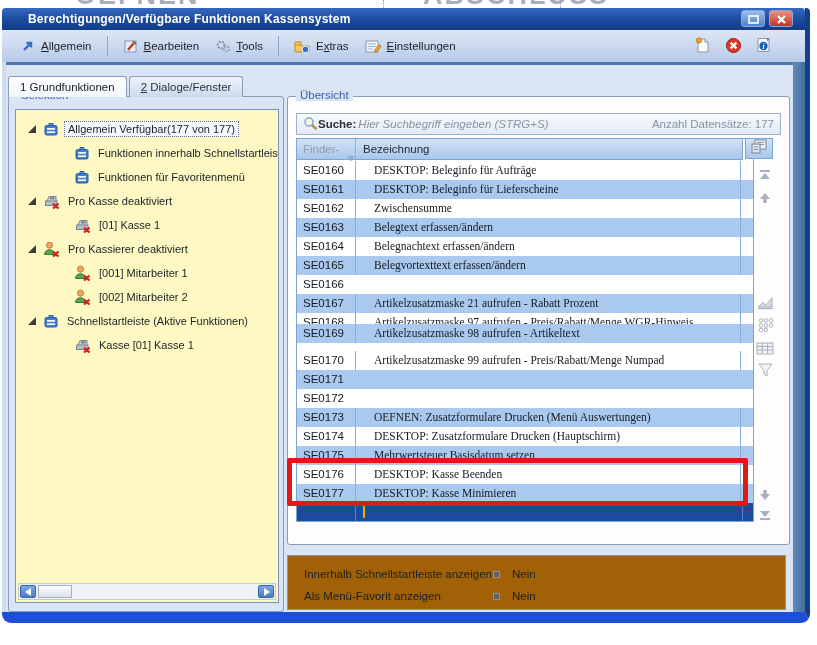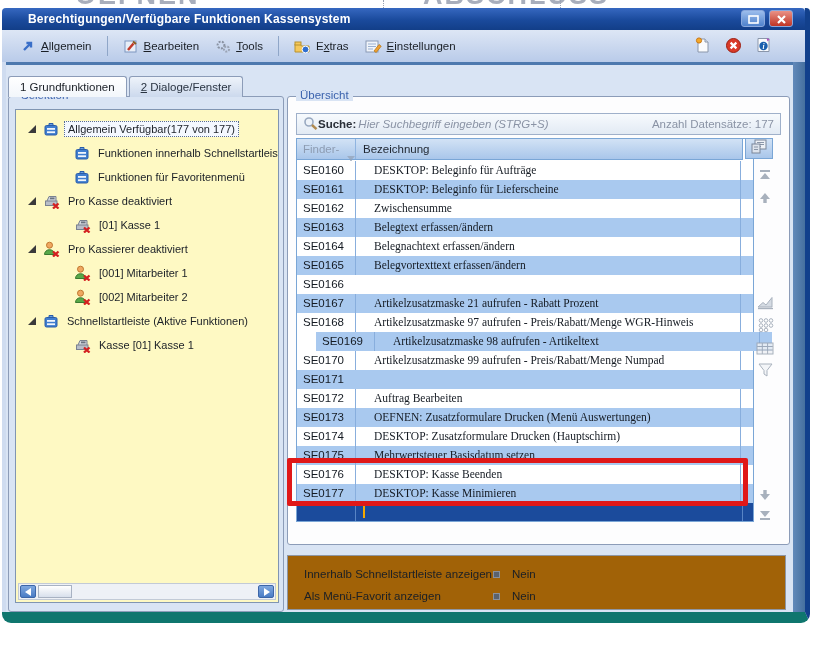--- a/index.html
+++ b/index.html
@@ -4,21 +4,21 @@
 <style>
   html,body{margin:0;padding:0;width:817px;height:645px;overflow:hidden;background:#fff;
     font-family:"Liberation Sans","DejaVu Sans",sans-serif;-webkit-font-smoothing:antialiased;}
   *{box-sizing:border-box;}
   
   .bg-strip{position:absolute;left:0;top:0;width:817px;height:8px;overflow:hidden;background:#fff;}
   .bg-text{position:absolute;top:-20px;font-weight:bold;font-size:27px;letter-spacing:2px;color:#a8aebc;white-space:nowrap;}
   .bg-sep{position:absolute;top:0;height:8px;border-left:1px dotted #9aa2b2;}
   
   .window{position:absolute;left:2px;top:8px;width:808px;height:615px;background:#d9e4f4;
-    border-right:5px solid #12408c;border-bottom:11px solid #0f766e;border-radius:4px 4px 9px 9px;}
+    border-right:5px solid #12408c;border-bottom:11px solid #1d4ed8;border-radius:4px 4px 9px 9px;}
   .titlebar{position:absolute;left:0;top:0;width:100%;height:22px;border-radius:4px 4px 0 0;
     background:linear-gradient(#3668c0,#1a4a9c 55%,#123e88);}
   .title-text{position:absolute;left:26px;top:0;line-height:22px;color:#fff;font-weight:bold;font-size:12px;letter-spacing:.2px;}
   .win-btn{position:absolute;top:2px;width:24px;height:17px;border:1px solid #89a8dd;border-radius:3px;
     display:flex;align-items:center;justify-content:center;}
   .btn-restore{right:40px;background:linear-gradient(#9cbdec,#4f82cc);}
   .btn-close{right:12px;background:linear-gradient(#ea9286,#c03425);}
   .toolbar{position:absolute;left:0;top:22px;width:100%;height:32px;display:flex;align-items:center;
     background:linear-gradient(#dde6f5,#b9cbe9);padding:0 12px;font-size:11.5px;color:#1a1f26;}
   .tb-left{display:flex;align-items:center;gap:4px;}
@@ -390,34 +390,33 @@
             <span class="cell-id">SE0166</span>
           </div>
           <div class="grid-row alt" style="top: 155px;">
             <span class="cell-id">SE0167</span>
             <span class="cell-name">Artikelzusatzmaske 21 aufrufen - Rabatt Prozent</span>
           </div>
           <div class="grid-row" style="top: 174px;">
             <span class="cell-id">SE0168</span>
             <span class="cell-name">Artikelzusatzmaske 97 aufrufen - Preis/Rabatt/Menge WGR-Hinweis</span>
           </div>
-          <div class="grid-row alt" style="top: 193px; margin-left: 19px;">
+          <div class="grid-row alt" style="top: 185px;">
             <span class="cell-id">SE0169</span>
             <span class="cell-name">Artikelzusatzmaske 98 aufrufen - Artikeltext</span>
           </div>
           <div class="grid-row" style="top: 212px;">
             <span class="cell-id">SE0170</span>
             <span class="cell-name">Artikelzusatzmaske 99 aufrufen - Preis/Rabatt/Menge Numpad</span>
           </div>
           <div class="grid-row alt" style="top: 231px;">
             <span class="cell-id">SE0171</span>
           </div>
           <div class="grid-row" style="top: 250px;">
             <span class="cell-id">SE0172</span>
-            <span class="cell-name">Auftrag Bearbeiten</span>
           </div>
           <div class="grid-row alt" style="top: 269px;">
             <span class="cell-id">SE0173</span>
             <span class="cell-name">OEFNEN: Zusatzformulare Drucken (Menü Auswertungen)</span>
           </div>
           <div class="grid-row" style="top: 288px;">
             <span class="cell-id">SE0174</span>
             <span class="cell-name">DESKTOP: Zusatzformulare Drucken (Hauptschirm)</span>
           </div>
           <div class="grid-row alt" style="top: 307px;">

